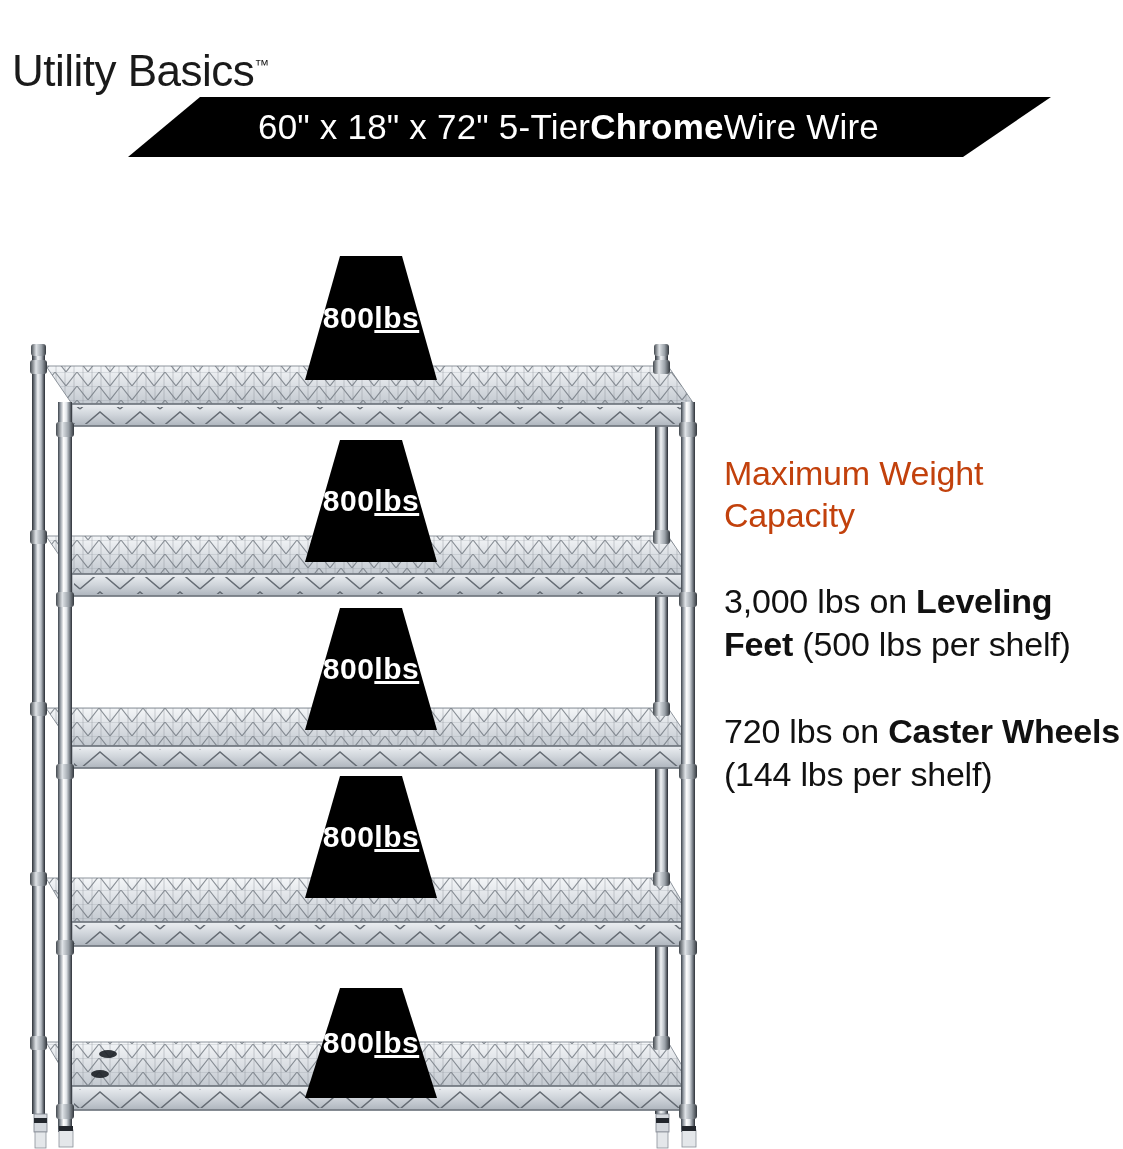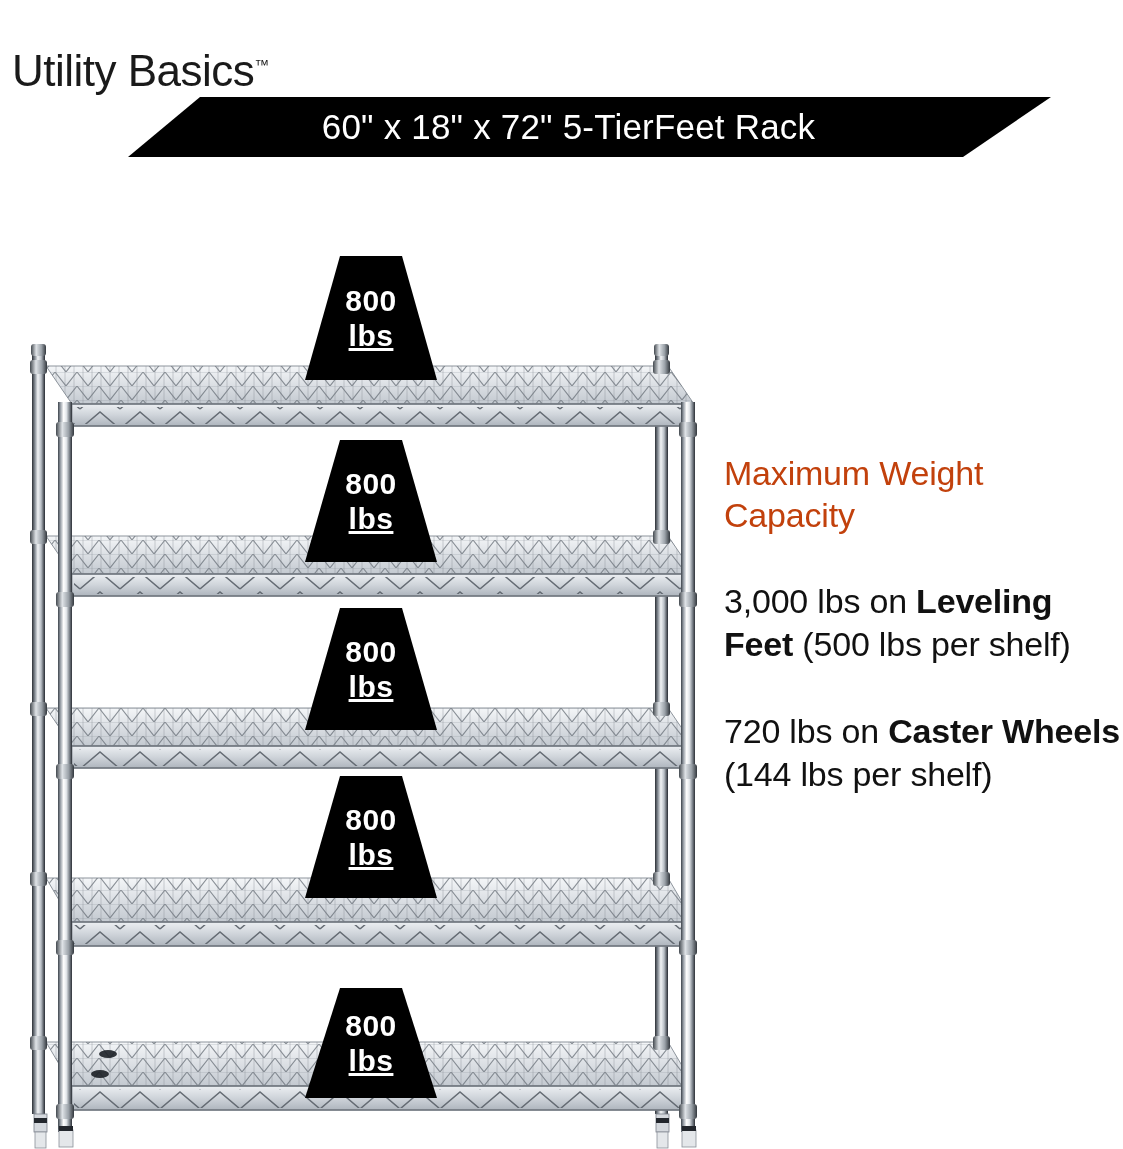--- a/index.html
+++ b/index.html
@@ -40,21 +40,21 @@
 
   
   #rack{ position:absolute; left:0; top:330px; width:720px; height:819px; }
   #rack svg{ display:block; }
 
   
   .badge{ position:absolute; }
   .badge svg{ position:absolute; left:0; top:0; }
   .badge .badge-text{
     position:absolute; left:0; top:0; width:100%; height:100%;
-    display:flex; flex-direction:column; align-items:center;
+    display:flex; align-items:center;
     justify-content:center;
     color:#ffffff; font-weight:700; line-height:1.18;
     letter-spacing:0.5px;
   }
   .badge .amount{ display:block; }
   .badge .unit{ display:block;text-decoration:underline; }
 
   
   #copy{
     position:absolute; left:724px; top:452px; width:399px;
@@ -74,21 +74,22 @@
 <body>
 
 <div id="brand">
   <span>Utility Basics</span><span class="tm">™</span>
 </div>
 
 <div id="banner">
   <div id="banner-shape"></div>
   <div id="banner-text">
     <span>60" x 18" x 72" 5-Tier </span>
-      <span> Feet Rack</span>
+      <b>Chrome</b>
+      <span> Wire Wire</span>
   </div>
 </div>
 
 <div id="rack">
 <svg width="720" height="819" viewBox="0 0 720 819" xmlns="http://www.w3.org/2000/svg">
   <defs>
     <linearGradient id="postGrad" x1="0" y1="0" x2="1" y2="0">
       <stop offset="0%" stop-color="#3c434b"></stop>
       <stop offset="18%" stop-color="#9aa1a9"></stop>
       <stop offset="40%" stop-color="#ffffff"></stop>

